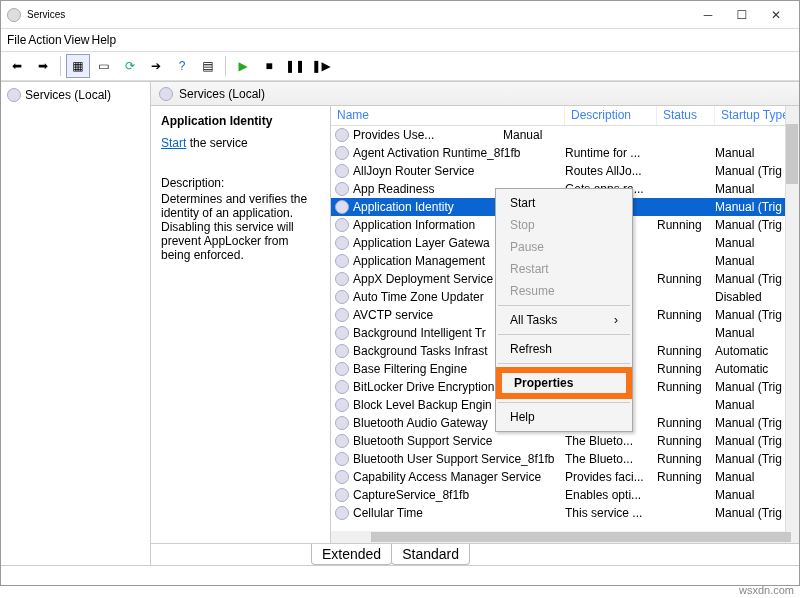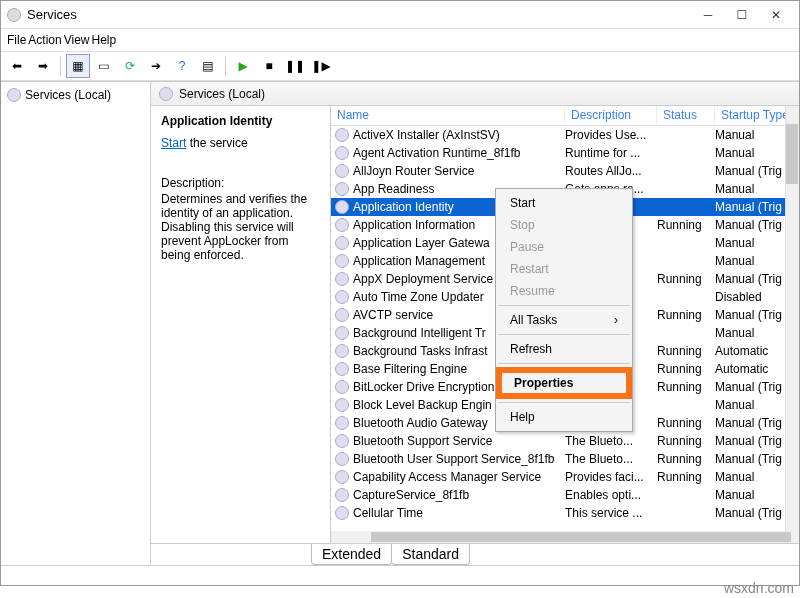--- a/index.html
+++ b/index.html
@@ -1,21 +1,21 @@
 <!DOCTYPE html>
 <html><head>
 <meta charset="utf-8">
 <style>
 * { box-sizing: border-box; font-family: "Segoe UI", Tahoma, sans-serif; font-size: 12px; }
 html, body { margin: 0; padding: 0; width: 800px; height: 598px; background: #fff; overflow: hidden; }
 
 .window { width: 800px; height: 586px; border: 1px solid #999; display: flex; flex-direction: column; background: #fff; }
 .titlebar { height: 28px; display: flex; align-items: center; padding: 0 6px; border-bottom: 1px solid #ddd; }
 .titlebar .gear { width: 14px; height: 14px; background: #ddd; border-radius: 50%; margin-right: 6px; border:1px solid #aaa; }
-.titlebar .title { flex: 1; font-size: 13px; }
+.titlebar .title { flex: 1; font-size: 10px; }
 .win-btn { width: 34px; height: 22px; display: flex; align-items: center; justify-content: center; color: #333; }
 
 .menubar { height: 22px; display: flex; align-items: center; padding: 0 6px; gap: 2px; }
 .menubar span { font-size: 12px; }
 
 .toolbar { height: 30px; border-top: 1px solid #ddd; border-bottom: 1px solid #ddd; display: flex; align-items: center; padding: 0 4px; gap: 2px; }
 .tbtn { width: 24px; height: 24px; display: flex; align-items: center; justify-content: center; border: 1px solid transparent; }
 .tbtn.active { border-color: #99c; background: #e8eefc; }
 .sep { width: 1px; height: 20px; background: #ccc; margin: 0 3px; }
 
@@ -59,21 +59,21 @@
 
 .tabs { height: 22px; border-top:1px solid #ccc; display:flex; align-items:flex-end; padding-left: 160px; }
 .tab { border:1px solid #bbb; border-top:none; border-top-left-radius:0; border-bottom-left-radius:4px; border-bottom-right-radius:4px; padding:2px 10px; background:#fff; font-size:14px; margin-right:-1px;}
 .status { height: 20px; border-top:1px solid #ccc; }
 
 .scroll-v { position:absolute; right:0; top:0; width:14px; height:100%; background:#f0f0f0; border-left:1px solid #ddd;}
 .scroll-thumb { position:absolute; right:1px; top:18px; width:12px; height:60px; background:#c8c8c8; }
 .scroll-h { position:absolute; left:0; bottom:0; right:14px; height:12px; background:#f0f0f0; }
 .scroll-h-thumb{ position:absolute; left:40px; bottom:1px; height:10px; width:420px; background:#c8c8c8;}
 
-.watermark { position:fixed; right:6px; bottom:2px; font-size:14px; color:#888; }
+.watermark { position:fixed; right:6px; bottom:2px; font-size:11px; color:#888; }
 </style>
 </head>
 <body>
 
 <div class="window">
 
   <div class="titlebar">
     <div class="gear"></div>
     <div class="title">Services</div>
     <div class="win-btn">─</div>
@@ -132,21 +132,20 @@
         <div class="list-wrap">
           <div class="cols">
             <div class="c-name">Name</div>
             <div class="c-desc">Description</div>
             <div class="c-stat">Status</div>
             <div class="c-start">Startup Type</div>
           </div>
           <div class="rows" id="rows">
               <div class="row">
                 <div class="ico"></div>
-                <div class="rn">ActiveX Installer (AxInstSV)</div>
                 <div class="rd">Provides Use...</div>
                 <div class="rs"></div>
                 <div class="rt">Manual</div>
               </div>
               <div class="row">
                 <div class="ico"></div>
                 <div class="rn">Agent Activation Runtime_8f1fb</div>
                 <div class="rd">Runtime for ...</div>
                 <div class="rs"></div>
                 <div class="rt">Manual</div>

